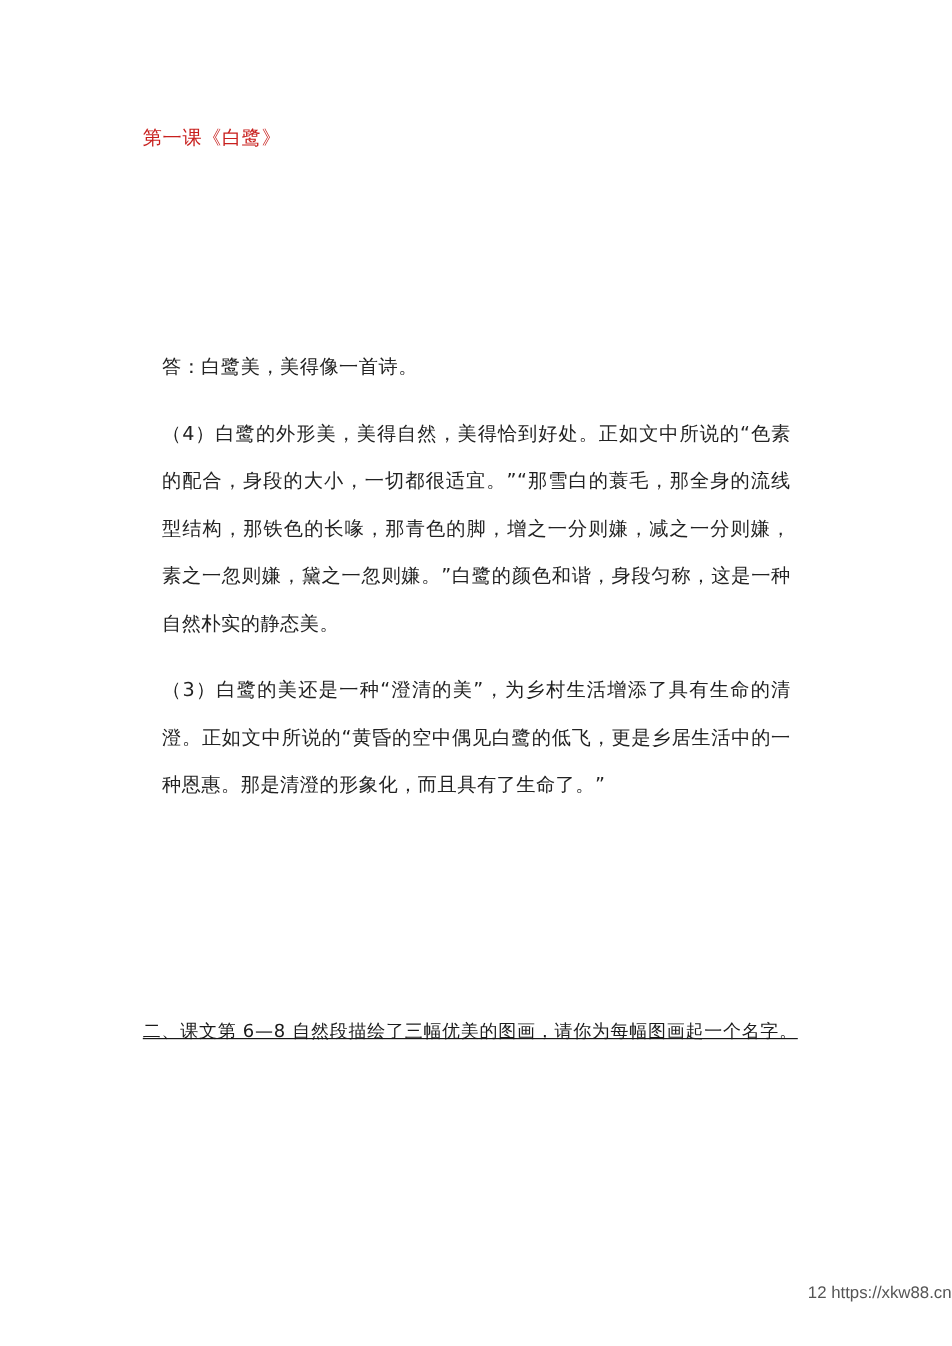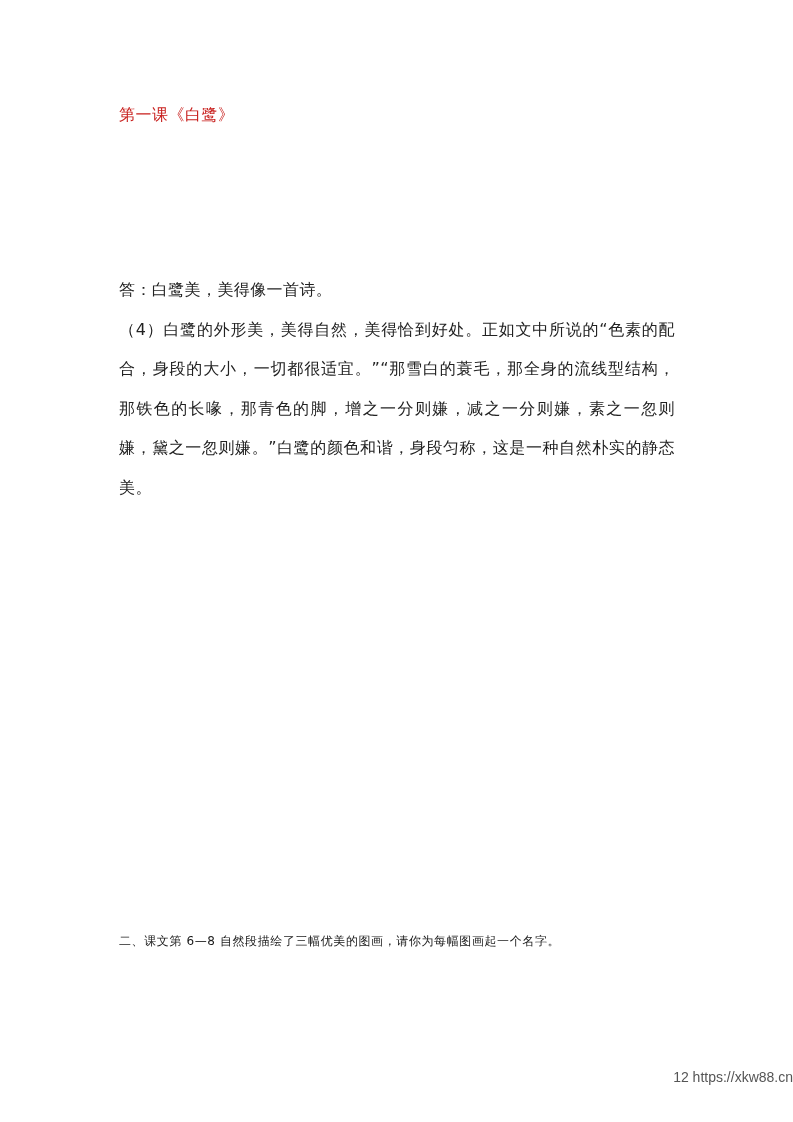--- a/index.html
+++ b/index.html
@@ -42,33 +42,34 @@
       position: absolute;
       left: 119px;
       top: 270px;
       width: 556px;
       font-size: 16px;
       line-height: 39.5px;
       color: #222222;
       letter-spacing: 0.4px;
     }
     .answer-block p {
-      margin: 0;
+      margin: 16px;
       text-align: justify;
       text-align-last: left;
     }
     .answer-lead { margin-bottom: 0; }
     .q2 {
-      top: 921px;
+      top: 839px;
       width: 556px;
       line-height: 40px;
       font-weight: normal;
-      font-size: 12px;
+      font-size: 15px;
       text-align: justify;
       text-align-last: left;
+      text-decoration: underline;
     }
     .footer {
       position: absolute;
       left: 0;
       width: 793px;
       top: 1069px;
       text-align: right;
       font-size: 14px;
       color: #555555;
       font-family: Liberation Sans, sans-serif;
@@ -78,19 +79,20 @@
 <body>
 
 <div class="page">
 
   <div class="lesson-title">第一课《白鹭》</div>
 
 
   <div class="answer-block">
     <p class="answer-lead">答：白鹭美，美得像一首诗。</p>
     <p>（4）白鹭的外形美，美得自然，美得恰到好处。正如文中所说的“色素的配合，身段的大小，一切都很适宜。”“那雪白的蓑毛，那全身的流线型结构，那铁色的长喙，那青色的脚，增之一分则嫌，减之一分则嫌，素之一忽则嫌，黛之一忽则嫌。”白鹭的颜色和谐，身段匀称，这是一种自然朴实的静态美。</p>
+    <p>（3）白鹭的美还是一种“澄清的美”，为乡村生活增添了具有生命的清澄。正如文中所说的“黄昏的空中偶见白鹭的低飞，更是乡居生活中的一种恩惠。那是清澄的形象化，而且具有了生命了。”</p>
   </div>
 
   <div class="question q2">二、课文第 6—8 自然段描绘了三幅优美的图画，请你为每幅图画起一个名字。</div>
 
   <div class="footer">12 https://xkw88.cn</div>
 
 </div>
 
 </body></html>

